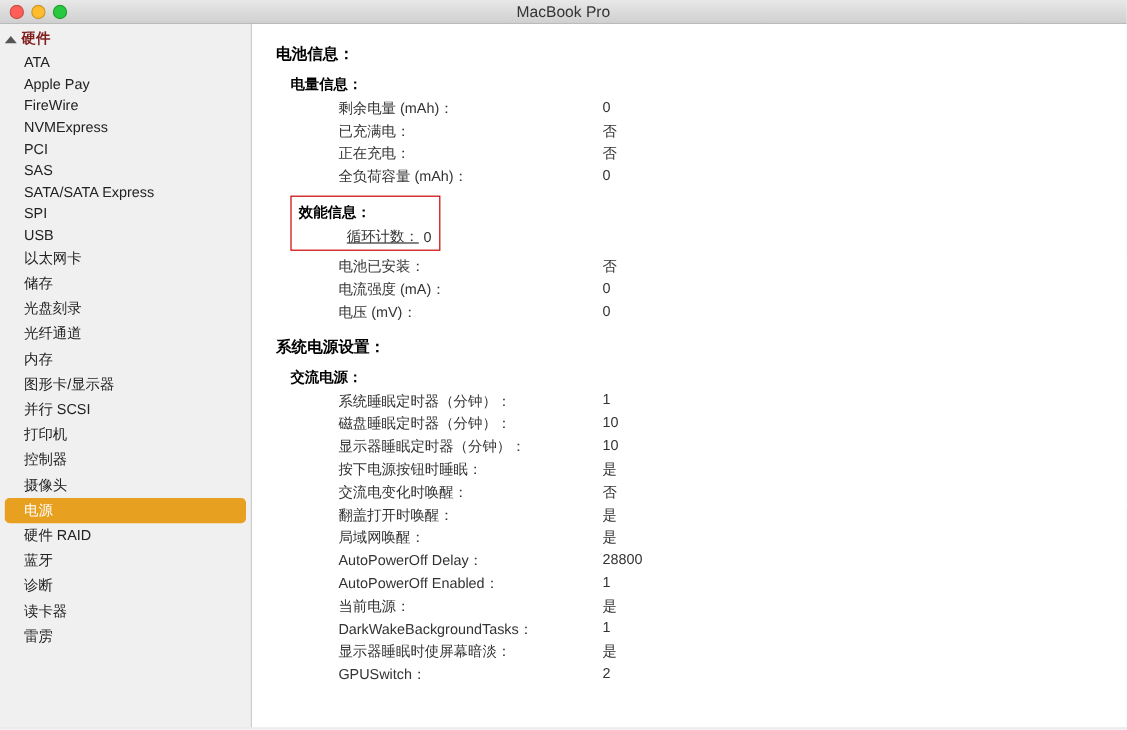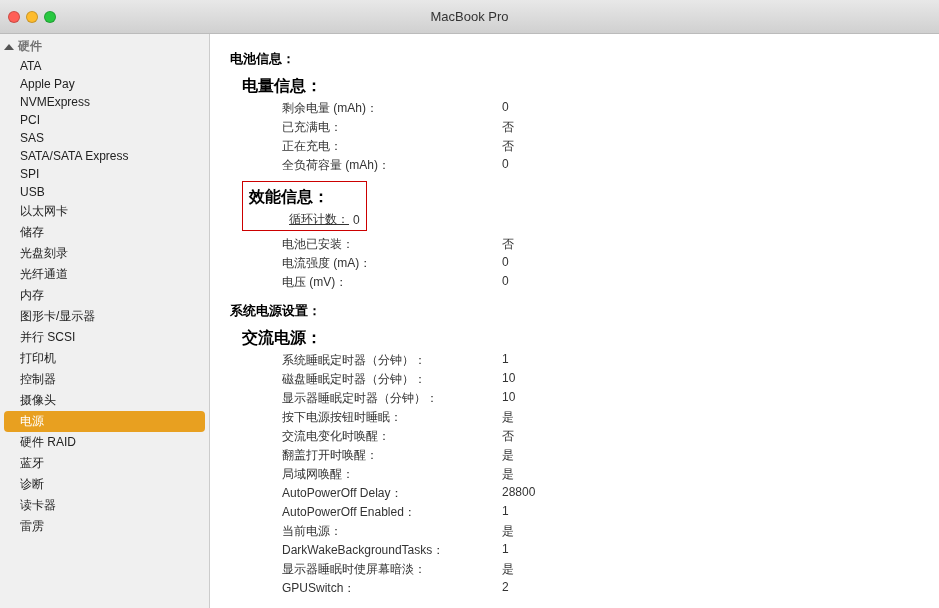--- a/index.html
+++ b/index.html
@@ -5,21 +5,21 @@
     * { margin: 0; padding: 0; box-sizing: border-box; }
     body {
       font-family: -apple-system, "Helvetica Neue", Arial, sans-serif;
       font-size: 13px;
       background: #ececec;
       width: 939px;
       height: 608px;
       overflow: hidden;
     }
     .title-bar {
-      height: 34px;
+      height: 20px;
       background: linear-gradient(to bottom, #e8e8e8, #d0d0d0);
       display: flex;
       align-items: center;
       justify-content: center;
       border-bottom: 1px solid #bbb;
       position: relative;
     }
     .title-bar-buttons {
       position: absolute;
       left: 8px;
@@ -49,21 +49,21 @@
       width: 210px;
       background: #f0f0f0;
       border-right: 1px solid #ccc;
       overflow-y: auto;
       flex-shrink: 0;
     }
     .sidebar-group-header {
       padding: 4px 8px 2px 6px;
       font-size: 12px;
       font-weight: 600;
-      color: #737373;
+      color: #7f1d1d;
       display: flex;
       align-items: center;
       gap: 4px;
     }
     .sidebar-item {
       padding: 2px 8px 2px 20px;
       font-size: 12px;
       color: #222;
       cursor: pointer;
       white-space: nowrap;
@@ -106,21 +106,21 @@
       padding-left: 20px;
       color: #333;
     }
     .info-label.indent2 {
       padding-left: 40px;
     }
     .info-value {
       color: #333;
     }
     .subsection-title {
-      font-size: 16px;
+      font-size: 12px;
       font-weight: 700;
       margin: 4px 0 2px 0;
     }
     .highlight-box {
       border: 1.5px solid #cc0000;
       display: inline-block;
       padding: 1px 6px;
       margin: 2px 0 2px 0;
     }
     .highlight-row {
@@ -157,20 +157,21 @@
 <div class="main-container">
   <div class="sidebar">
     <div class="sidebar-group-header">
       <span class="triangle"></span>
       <span>硬件</span>
     </div>
 
     <div id="sidebar-items-container">
         <div class="sidebar-item">ATA</div>
         <div class="sidebar-item">Apple Pay</div>
+        <div class="sidebar-item">FireWire</div>
         <div class="sidebar-item">NVMExpress</div>
         <div class="sidebar-item">PCI</div>
         <div class="sidebar-item">SAS</div>
         <div class="sidebar-item">SATA/SATA Express</div>
         <div class="sidebar-item">SPI</div>
         <div class="sidebar-item">USB</div>
         <div class="sidebar-item">以太网卡</div>
         <div class="sidebar-item">储存</div>
         <div class="sidebar-item">光盘刻录</div>
         <div class="sidebar-item">光纤通道</div>

